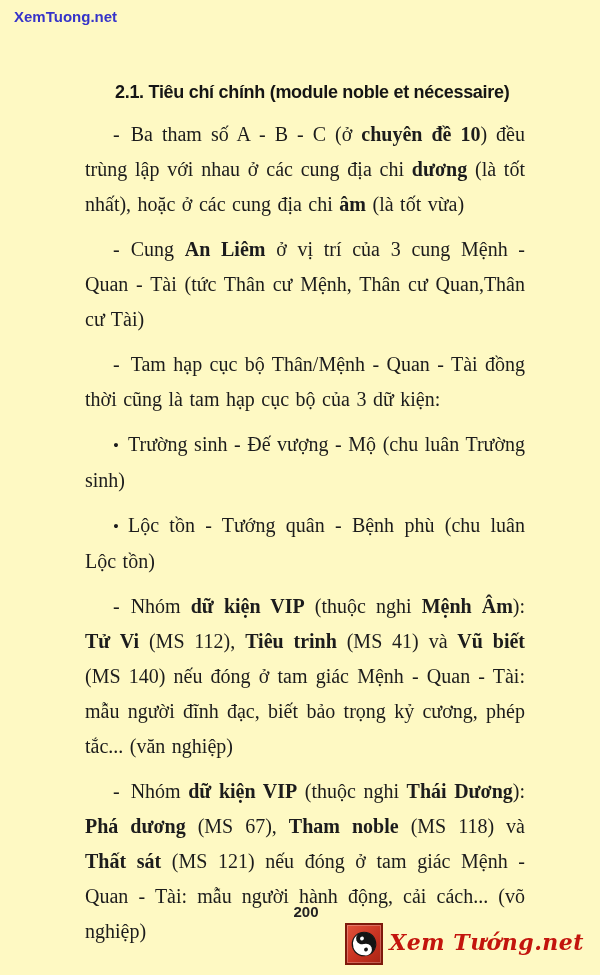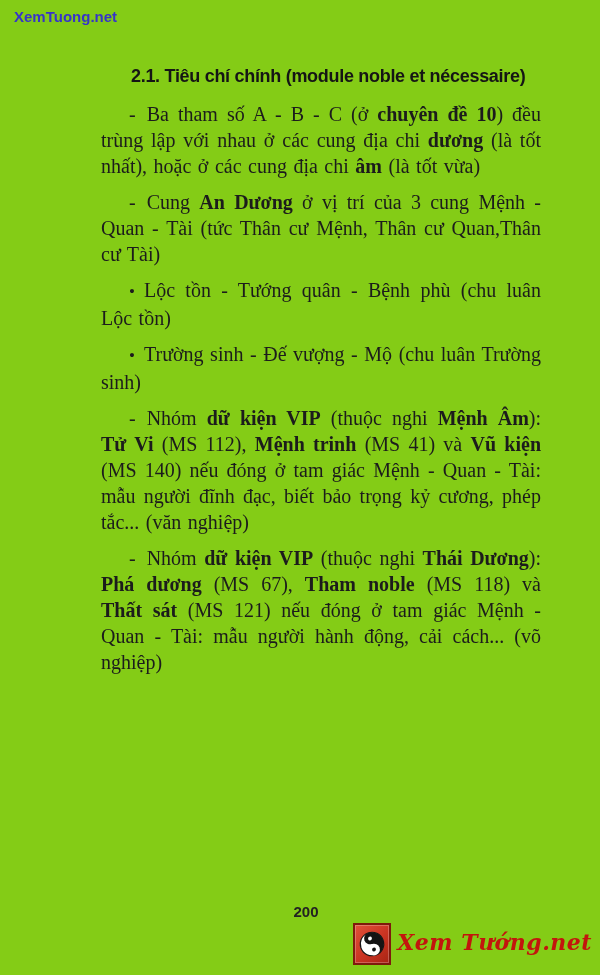--- a/index.html
+++ b/index.html
@@ -4,53 +4,52 @@
 <style>
   html, body { margin: 0; padding: 0; }
   body {
     width: 600px; height: 975px;
     background: #ffffff;
     font-family: "Liberation Serif", serif;
   }
   .page {
     position: relative;
     width: 600px; height: 975px;
-    background: #84cc16;
+    background: #fef9c3;
     overflow: hidden;
   }
   .site-link {
     position: absolute;
     left: 14px; top: 8px;
     font-family: "Liberation Sans", sans-serif;
     font-weight: bold;
     font-size: 15px;
     color: #3634c9;
     text-decoration: none;
     cursor: pointer;
   }
   .content {
     position: absolute;
-    left: 85px; top: 66px;
+    left: 85px; top: 82px;
     width: 440px;
-    margin-left: 16px;
   }
   .doc-title {
     margin: 0 0 14px 0;
     font-family: "Liberation Sans", sans-serif;
     font-weight: 700;
     font-size: 18px;
     letter-spacing: -0.3px;
     color: #151515;
     text-indent: 30px;
     white-space: nowrap;
   }
   .para {
     margin: 0 0 10px 0;
     font-size: 20px;
-    line-height: 26px;
+    line-height: 35px;
     text-align: justify;
     text-indent: 28px;
     word-spacing: 1.5px;
     color: #1c1c1c;
   }
   .para b { font-weight: 700; }
   .marker { color: #1c1c1c; }
   .marker.dash { margin-right: 11px; }
   .marker.bullet { margin-right: 9px; font-size: 17px; }
   .page-number {
@@ -58,21 +57,21 @@
     left: 0; top: 903px;
     width: 612px;
     text-align: center;
     font-family: "Liberation Sans", sans-serif;
     font-weight: bold;
     font-size: 15px;
     color: #222222;
   }
   .logo {
     position: absolute;
-    right: 8px; top: 923px;
+    right: 16px; top: 923px;
     display: flex;
     align-items: center;
     gap: 6px;
     cursor: pointer;
   }
   .logo-badge {
     width: 34px; height: 38px;
     background: linear-gradient(135deg, #e0523a 0%, #c93322 55%, #a82414 100%);
     border: 2px solid #7e1a0c;
     box-shadow: inset 0 0 0 1px rgba(255,255,255,0.25);
@@ -95,24 +94,25 @@
 <body>
 
 <div class="page">
 
   <a class="site-link">XemTuong.net</a>
 
   <div class="content">
     <h2 class="doc-title">2.1. Tiêu chí chính (module noble et nécessaire)</h2>
     <div id="paragraphs">
         <p class="para dash"><span class="marker dash">-</span><span>Ba tham số A - B - C (ở </span><b>chuyên đề 10</b><span>) đều trùng lập với nhau ở các cung địa chi </span><b>dương</b><span> (là tốt nhất), hoặc ở các cung địa chi </span><b>âm</b><span> (là tốt vừa)</span></p>
-        <p class="para dash"><span class="marker dash">-</span><span>Cung </span><b>An Dương</b><span> ở vị trí của 3 cung Mệnh - Quan - Tài (tức Thân cư Mệnh, Thân cư Quan,Thân cư Tài)</span></p>
+        <p class="para dash"><span class="marker dash">-</span><span>Cung </span><b>An Liêm</b><span> ở vị trí của 3 cung Mệnh - Quan - Tài (tức Thân cư Mệnh, Thân cư Quan,Thân cư Tài)</span></p>
+        <p class="para dash"><span class="marker dash">-</span><span>Tam hạp cục bộ Thân/Mệnh - Quan - Tài đồng thời cũng là tam hạp cục bộ của 3 dữ kiện:</span></p>
+        <p class="para bullet"><span class="marker bullet">•</span><span>Trường sinh - Đế vượng - Mộ (chu luân Trường sinh)</span></p>
         <p class="para bullet"><span class="marker bullet">•</span><span>Lộc tồn - Tướng quân - Bệnh phù (chu luân Lộc tồn)</span></p>
-        <p class="para bullet"><span class="marker bullet">•</span><span>Trường sinh - Đế vượng - Mộ (chu luân Trường sinh)</span></p>
-        <p class="para dash"><span class="marker dash">-</span><span>Nhóm </span><b>dữ kiện VIP</b><span> (thuộc nghi </span><b>Mệnh Âm</b><span>): </span><b>Tử Vi</b><span> (MS 112), </span><b>Mệnh trinh</b><span> (MS 41) và </span><b>Vũ kiện</b><span> (MS 140) nếu đóng ở tam giác Mệnh - Quan - Tài: mẫu người đĩnh đạc, biết bảo trọng kỷ cương, phép tắc... (văn nghiệp)</span></p>
+        <p class="para dash"><span class="marker dash">-</span><span>Nhóm </span><b>dữ kiện VIP</b><span> (thuộc nghi </span><b>Mệnh Âm</b><span>): </span><b>Tử Vi</b><span> (MS 112), </span><b>Tiêu trinh</b><span> (MS 41) và </span><b>Vũ biết</b><span> (MS 140) nếu đóng ở tam giác Mệnh - Quan - Tài: mẫu người đĩnh đạc, biết bảo trọng kỷ cương, phép tắc... (văn nghiệp)</span></p>
         <p class="para dash"><span class="marker dash">-</span><span>Nhóm </span><b>dữ kiện VIP</b><span> (thuộc nghi </span><b>Thái Dương</b><span>): </span><b>Phá dương</b><span> (MS 67), </span><b>Tham noble</b><span> (MS 118) và </span><b>Thất sát</b><span> (MS 121) nếu đóng ở tam giác Mệnh - Quan - Tài: mẫu người hành động, cải cách... (võ nghiệp)</span></p>
       </div>
   </div>
 
   <div class="page-number">200</div>
 
   <div class="logo">
     <span class="logo-badge">
       <svg width="28" height="28" viewBox="0 0 100 100" aria-hidden="true">
         <g transform="rotate(-20 50 50)">

